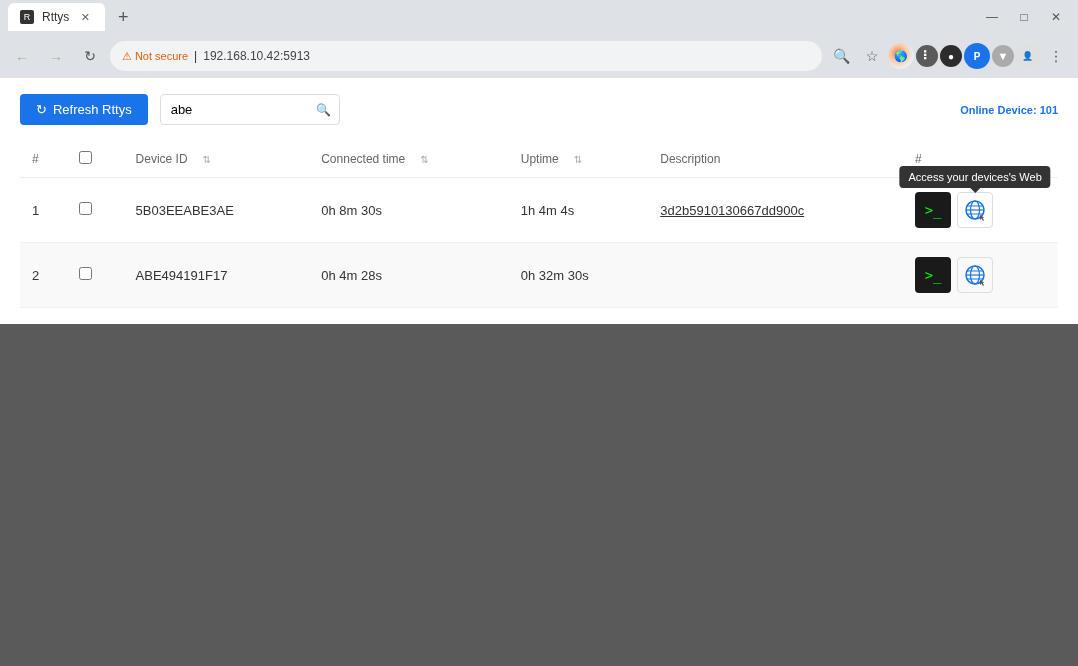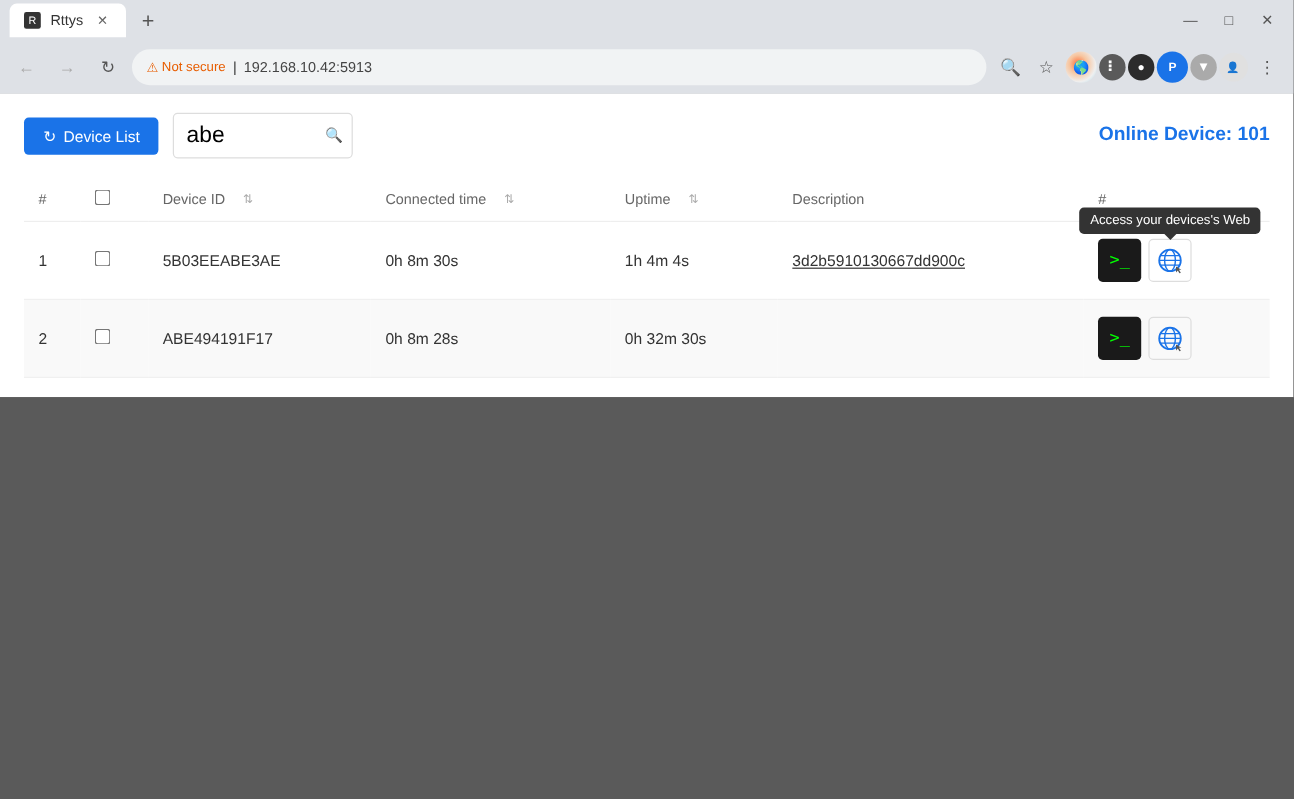--- a/index.html
+++ b/index.html
@@ -24,24 +24,24 @@
     .address-warning { color: #e85d00; font-size: 11px; display: flex; align-items: center; gap: 3px; }
     .address-url { color: #444; }
     .browser-icons { display: flex; align-items: center; gap: 2px; }
     .browser-icon-btn { width: 28px; height: 28px; display: flex; align-items: center; justify-content: center; border-radius: 50%; cursor: pointer; color: #555; font-size: 14px; }
 
     
     .app-content { background: #fff; margin: 0; padding: 16px 20px; }
     .toolbar { display: flex; align-items: center; gap: 12px; margin-bottom: 16px; }
     .refresh-btn { background: #1a73e8; color: #fff; border: none; border-radius: 4px; padding: 8px 16px; font-size: 13px; cursor: pointer; display: flex; align-items: center; gap: 6px; }
     .search-wrapper { position: relative; }
-    .search-input { border: 1px solid #ddd; border-radius: 4px; padding: 7px 30px 7px 10px; font-size: 19px; width: 150px; outline: none; }
+    .search-input { border: 1px solid #ddd; border-radius: 4px; padding: 7px 30px 7px 10px; font-size: 13px; width: 180px; outline: none; }
     .search-icon { position: absolute; right: 8px; top: 50%; transform: translateY(-50%); color: #999; font-size: 12px; }
     .execute-btn { background: #1a73e8; color: #fff; border: none; border-radius: 4px; padding: 8px 20px; font-size: 13px; cursor: pointer; }
-    .online-count { margin-left: auto; color: #1a73e8; font-size: 16px; font-weight: bold; }
+    .online-count { margin-left: auto; color: #1a73e8; font-size: 11px; font-weight: bold; }
 
     
     .table-container { width: 100%; border-collapse: collapse; }
     .table-header { border-bottom: 1px solid #eee; }
     .table-header th { padding: 10px 12px; text-align: left; font-size: 12px; color: #666; font-weight: normal; }
     .th-content { display: flex; align-items: center; gap: 15px; }
     .sort-icon { font-size: 10px; color: #aaa; }
     .table-row { border-bottom: 1px solid #f0f0f0; }
     .table-row:nth-child(even) { background: #f9f9f9; }
     .table-row td { padding: 14px 12px; font-size: 13px; color: #333; vertical-align: middle; }
@@ -110,21 +110,21 @@
       <div class="browser-icon-btn">⋮</div>
     </div>
   </div>
 </div>
 
 <div class="app-content">
 
   <div class="toolbar">
     <button class="refresh-btn">
       <span>↻</span>
-      <span>Device List</span>
+      <span>Refresh Rttys</span>
     </button>
     <div class="search-wrapper">
       <input class="search-input" type="text" value="abe" style="">
       <span class="search-icon">🔍</span>
     </div>
     <span class="online-count">Online Device: 101</span>
   </div>
 
   <table class="table-container">
     <thead class="table-header">
@@ -208,21 +208,21 @@
         <td class="row-num">
           <span>2</span>
         </td>
         <td class="checkbox-cell">
           <input type="checkbox" style="">
         </td>
         <td class="device-id">
           <span>ABE494191F17</span>
         </td>
         <td class="connected-time">
-          <span>0h 8m 28s</span>
+          <span>0h 4m 28s</span>
         </td>
         <td class="uptime-val">
           <span>0h 32m 30s</span>
         </td>
         <td class="description-val">
           <span></span>
         </td>
         <td>
           <div class="action-btns">
             <div class="action-btn terminal">

